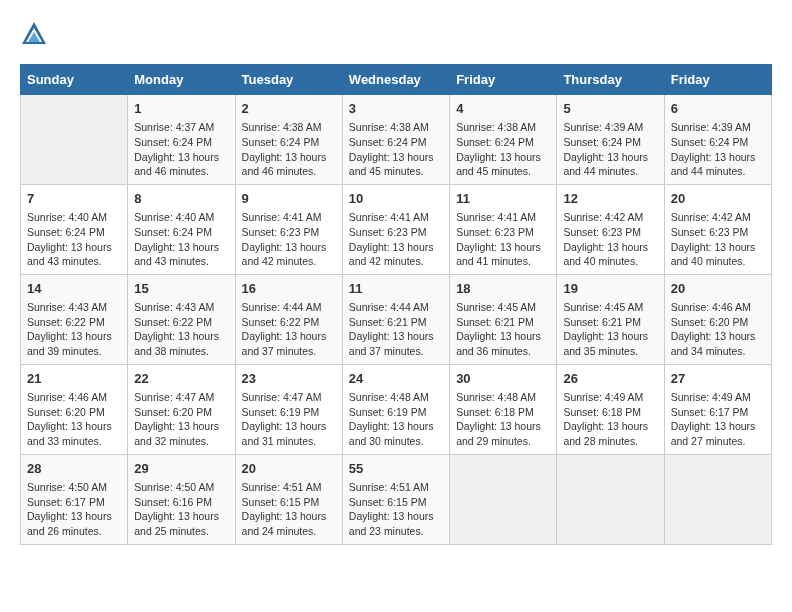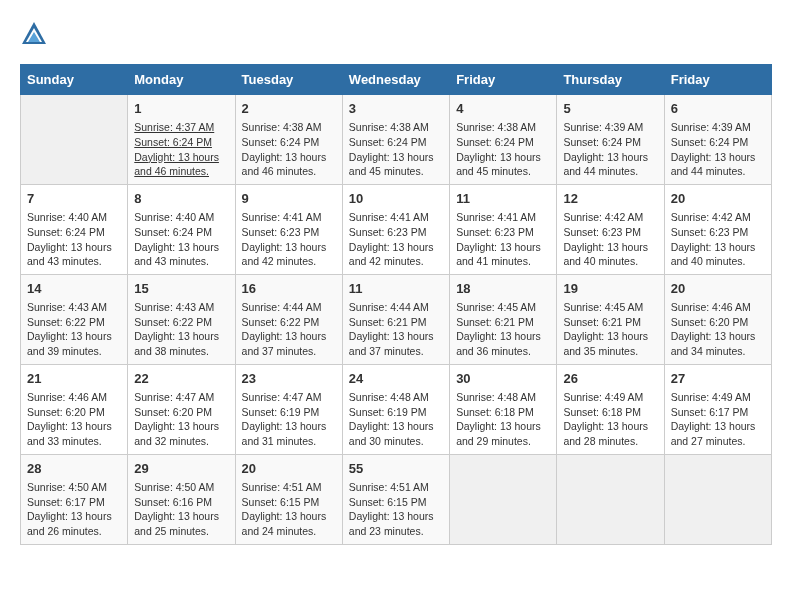--- a/index.html
+++ b/index.html
@@ -121,21 +121,21 @@
         <th>Friday</th>
         <th>Thursday</th>
         <th>Friday</th>
       </tr>
   </thead>
   <tbody id="calendar-body">
   <tr>
         <td class="empty-cell"></td>
         <td>
           <span class="day-number">1</span>
-          <div class="day-info" style="white-space: pre-line; text-decoration: underline;">Sunrise: 4:37 AM
+          <div class="day-info" style="white-space: pre-line;">Sunrise: 4:37 AM
 Sunset: 6:24 PM
 Daylight: 13 hours
 and 46 minutes.</div>
         </td>
         <td>
           <span class="day-number">2</span>
           <div class="day-info" style="white-space: pre-line;">Sunrise: 4:38 AM
 Sunset: 6:24 PM
 Daylight: 13 hours
 and 46 minutes.</div>

